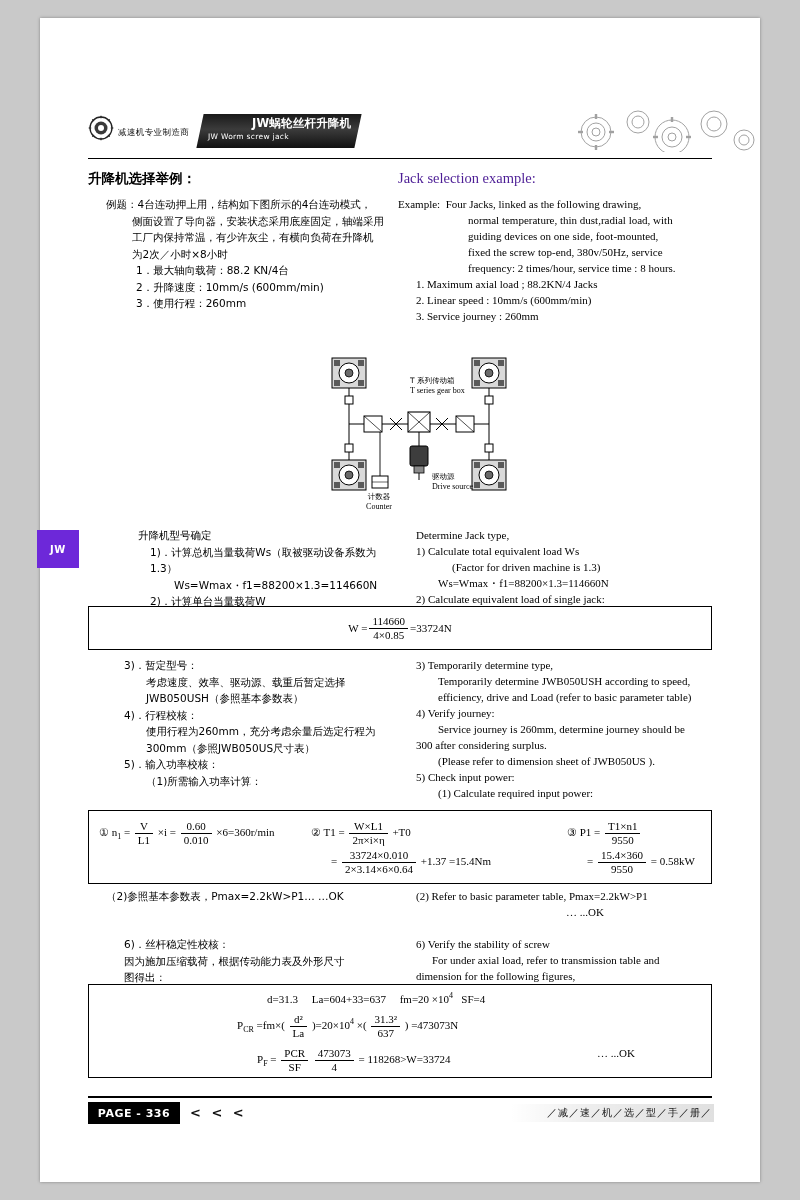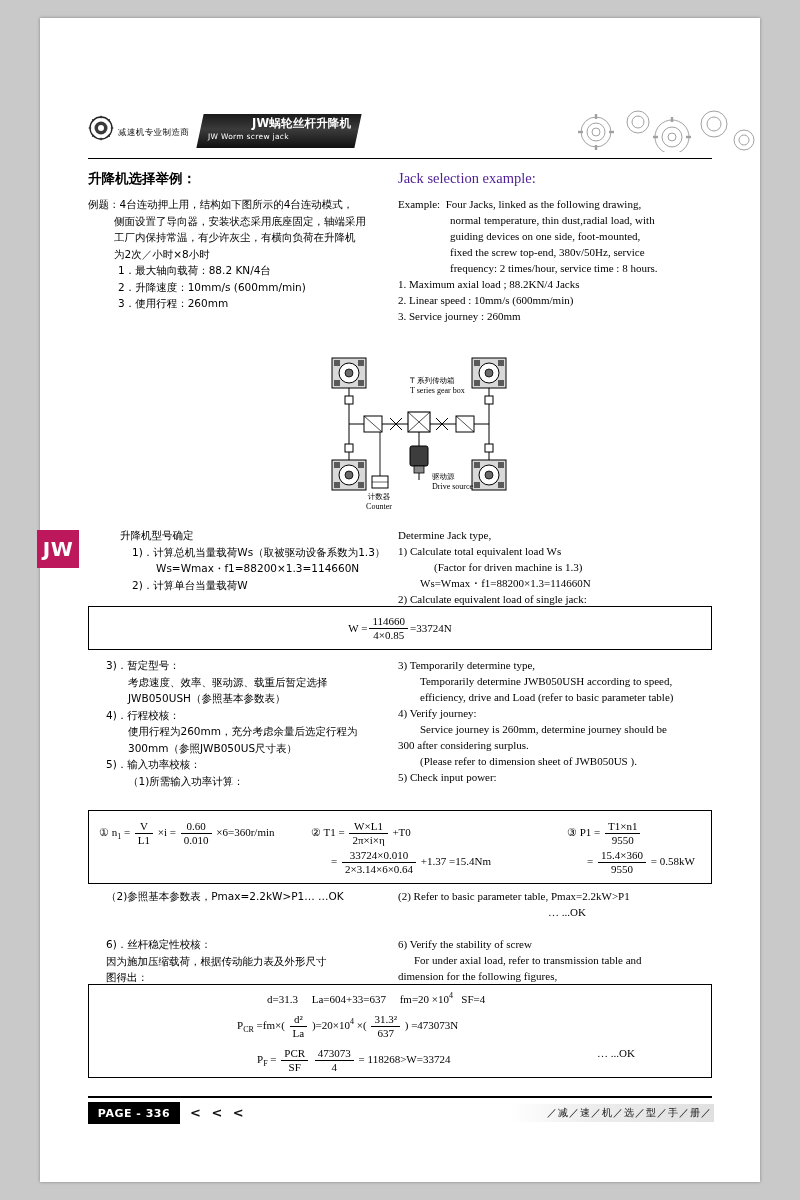--- a/index.html
+++ b/index.html
@@ -57,44 +57,44 @@
     position:absolute;left:480px;top:-4px;width:192px;height:42px;
     overflow:hidden;opacity:.55;
   }
   .hdr-rule{
     position:absolute;left:48px;top:140px;width:624px;height:1px;
     background:#000;
   }
   
   .side-tab{
     position:absolute;left:-3px;top:512px;width:42px;height:38px;
-    background:#be185d;color:#fff;
+    background:#6d28d9;color:#fff;
     font-family:"DejaVu Sans", sans-serif;
-    font-size:20px;font-weight:bold;
+    font-size:10px;font-weight:bold;
     display:flex;align-items:center;justify-content:center;
     letter-spacing:.5px;
   }
   
   .cn{font-family:"DejaVu Sans", sans-serif;}
   .col-l{position:absolute;left:48px;width:300px;}
   .col-r{position:absolute;left:358px;width:316px;}
 
   .title-cn{
     position:absolute;left:48px;top:152px;
     font-family:"DejaVu Sans", sans-serif;
     font-size:13.5px;font-weight:bold;color:#000;
   }
   .title-en{
     position:absolute;left:358px;top:152px;
     font-family:"Liberation Serif", serif;
     font-size:14.5px;color:#4c1d95;
   }
   .blk{font-size:11px;line-height:16px;color:#000;}
   .blk-cn{font-family:"DejaVu Sans", sans-serif;font-size:10.5px;line-height:16.5px;color:#000;}
-  .ind1{display:block;text-indent:0;}
+  .ind1{display:block;text-indent:0;margin-left:18px;}
   .hang{display:block;padding-left:52px;text-indent:-52px;}
   
   .diagram{
     position:absolute;left:280px;top:336px;width:200px;height:170px;
   }
   .diagram svg{display:block;}
   .dg-label{
     position:absolute;font-size:8px;color:#000;line-height:10px;
   }
   .dg-label .cnl{font-family:"DejaVu Sans", sans-serif;font-size:7.5px;}
@@ -360,20 +360,21 @@
 
   <div class="col-r blk" style="top:639px;">
     <span class="ind1">3)  Temporarily determine type,</span>
     <span class="ind1" style="padding-left:22px;">Temporarily determine JWB050USH according to speed,</span>
     <span class="ind1" style="padding-left:22px;">efficiency, drive and Load (refer to basic parameter table)</span>
     <span class="ind1">4)  Verify journey:</span>
     <span class="ind1" style="padding-left:22px;">Service journey is 260mm, determine journey should be</span>
     <span class="ind1">300 after considering surplus.</span>
     <span class="ind1" style="padding-left:22px;">(Please refer to dimension sheet of JWB050US ).</span>
     <span class="ind1">5)  Check input power:</span>
+    <span class="ind1" style="padding-left:22px;">(1) Calculate required input power:</span>
   </div>
 
   <div class="fbox" style="left:48px;top:792px;width:622px;height:72px;">
 
     <div class="fm" style="position:absolute;left:10px;top:9px;white-space:nowrap;">
       <span>①</span>
       <span>n</span><span class="sm">1</span>
       <span>=</span>
       <span class="frac">
         <span class="num">V</span>

